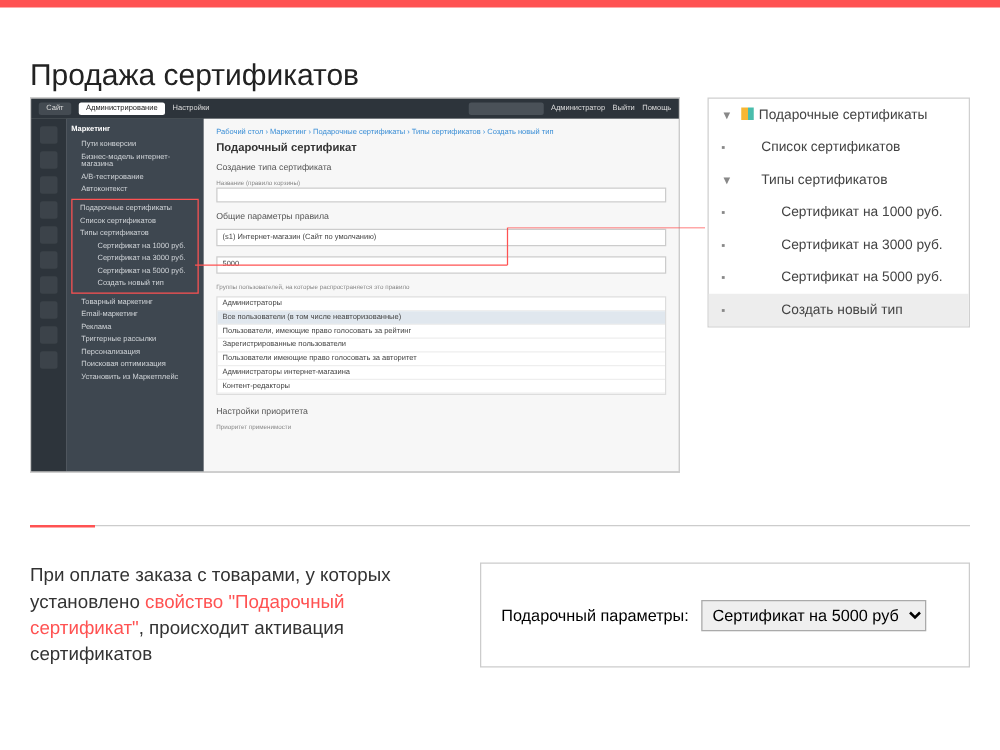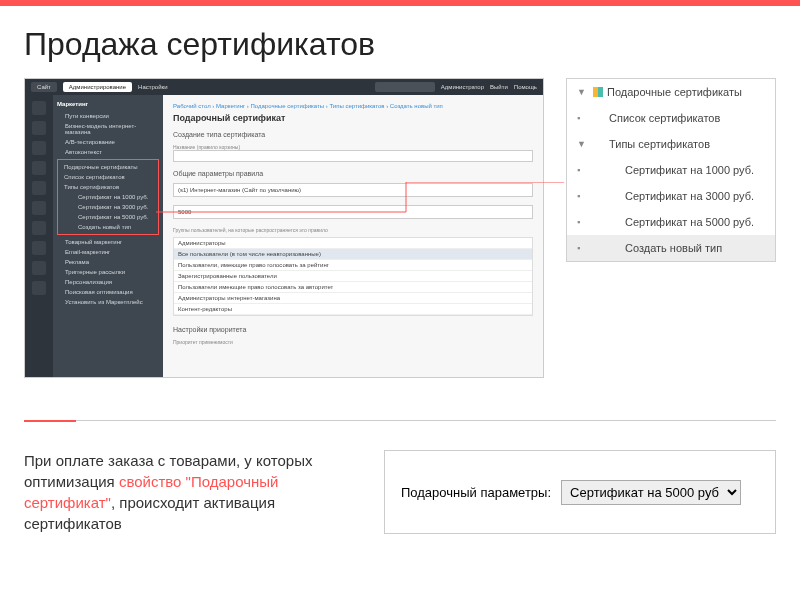--- a/index.html
+++ b/index.html
@@ -1,19 +1,19 @@
 <!DOCTYPE html>
 <html><head>
 <meta charset="utf-8">
 <style>
   * { margin: 0; padding: 0; box-sizing: border-box; font-family: Arial, Helvetica, sans-serif; }
   body { width: 800px; height: 600px; background: #fff; overflow: hidden; position: relative; }
   .redbar { height: 6px; background: #ff5252; }
   .slide { padding: 20px 24px 0 24px; }
-  .title { font-size: 32px; font-weight: 400; color: #222; margin-bottom: 14px; }
+  .title { font-size: 24px; font-weight: 400; color: #222; margin-bottom: 14px; margin-top: 21px; }
 
   
   .admin { position: absolute; left: 24px; top: 78px; width: 520px; height: 300px; background: #a3a3a3; border: 1px solid #ccc; font-size: 6px; color: #444; }
   .admin-top { height: 16px; background: #2d343b; display: flex; align-items: center; gap: 6px; padding: 0 6px; color: #ddd; }
   .admin-top .btn { background: #444b52; padding: 2px 6px; border-radius: 2px; }
   .admin-top .btn.active { background: #fff; color: #222; }
   .admin-top .search { margin-left: auto; width: 60px; height: 10px; background: #4a5158; border-radius: 2px; }
   .admin-body { display: flex; height: calc(100% - 16px); }
   .sidebar-icons { width: 28px; background: #2d343b; display: flex; flex-direction: column; align-items: center; gap: 6px; padding-top: 6px; color: #ddd; }
   .sidebar-icons span { width: 14px; height: 14px; background: #3c434a; border-radius: 2px; }
@@ -147,21 +147,21 @@
 <svg class="connector1">
   <line x1="0" y1="30" x2="250" y2="30"></line>
   <line x1="250" y1="30" x2="250" y2="0"></line>
   <line x1="250" y1="0" x2="408" y2="0"></line>
 </svg>
 
 <div class="divider"></div>
 
 <div class="bottom">
   <div class="desc">
-    <span>При оплате заказа с товарами, у которых оптимизация </span><span class="em">свойство "Подарочный сертификат"</span><span>, происходит активация сертификатов</span>
+    <span>При оплате заказа с товарами, у которых установлено </span><span class="em">свойство "Подарочный сертификат"</span><span>, происходит активация сертификатов</span>
   </div>
   <div class="form-mock">
     <span>Подарочный параметры:</span>
     <select>
       <option>Сертификат на 5000 руб.</option>
     </select>
   </div>
 </div>
 
 </body></html>

